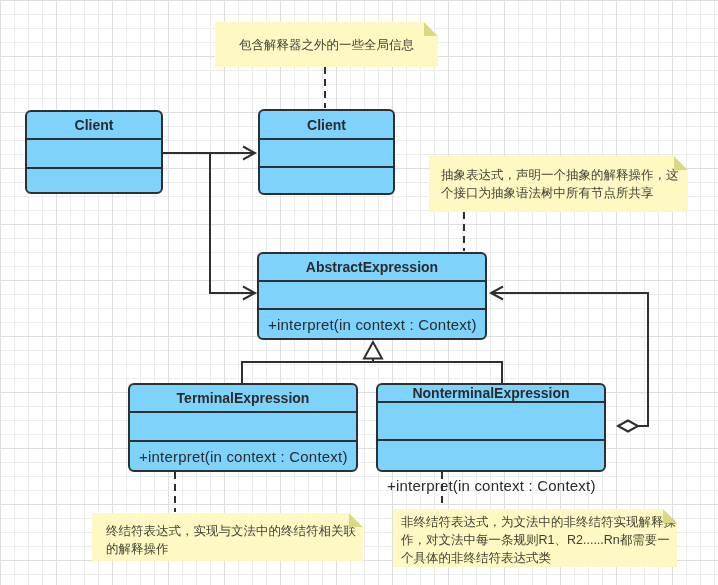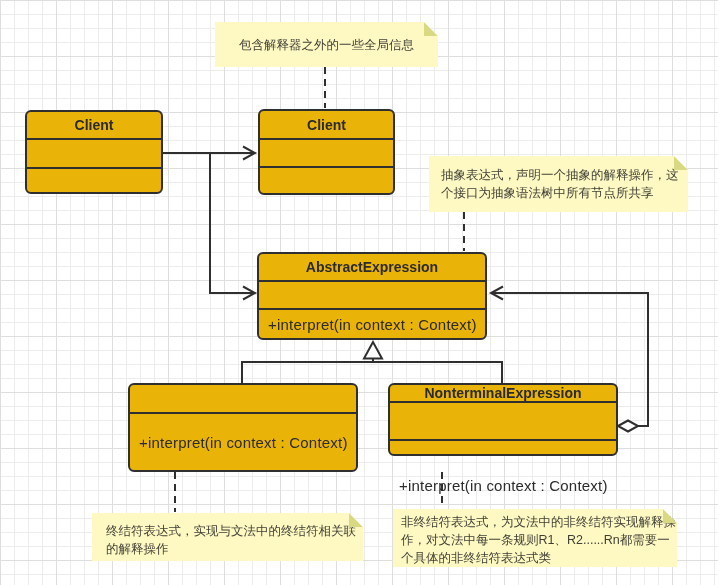--- a/index.html
+++ b/index.html
@@ -9,21 +9,21 @@
     background-color:#ffffff;
     background-image:
       linear-gradient(to right,#dedede 1px,transparent 1px),
       linear-gradient(to bottom,#dedede 1px,transparent 1px),
       linear-gradient(to right,#ececec 1px,transparent 1px),
       linear-gradient(to bottom,#ececec 1px,transparent 1px);
     background-size:56px 56px,56px 56px,14px 14px,14px 14px;
   }
   .wires{position:absolute;left:0;top:0;z-index:1;}
   .uml-class{
-    position:absolute;z-index:2;background:#eab308;
+    position:absolute;z-index:2;background:#7dd3fc;
     border:2px solid #2f2f2f;border-radius:6px;
     display:flex;flex-direction:column;box-sizing:border-box;
     color:#2b2b2b;
   }
   .uml-title{
     font-weight:bold;font-size:14px;text-align:center;
     display:flex;align-items:center;justify-content:center;
     border-bottom:2px solid #2f2f2f;
   }
   .uml-attrs{border-bottom:2px solid #2f2f2f;}
@@ -41,21 +41,21 @@
   #box-context .uml-attrs{height:26px;}
   #box-context .uml-methods{flex:1;}
   #box-abstract{left:257px;top:252px;width:230px;height:88px;}
   #box-abstract .uml-title{height:26px;}
   #box-abstract .uml-attrs{height:26px;}
   #box-abstract .uml-methods{flex:1;}
   #box-terminal{left:128px;top:383px;width:230px;height:89px;}
   #box-terminal .uml-title{height:26px;}
   #box-terminal .uml-attrs{height:27px;}
   #box-terminal .uml-methods{flex:1;}
-  #box-nonterminal{left:388px;top:383px;width:230px;height:73px;gap:36px;}
+  #box-nonterminal{left:376px;top:383px;width:230px;height:89px;gap:36px;}
   #box-nonterminal .uml-title{height:26px;}
   #box-nonterminal .uml-attrs{height:27px;}
   #box-nonterminal .uml-methods{flex:1;}
   
   .note{
     position:absolute;z-index:2;background:#fef9c3;
     color:#3f3f35;font-size:12.5px;line-height:18px;
     box-sizing:border-box;
     clip-path:polygon(0 0,calc(100% - 14px) 0,100% 14px,100% 100%,0 100%);
   }
@@ -123,20 +123,21 @@
   <div class="uml-methods"></div>
 </div>
 
 <div class="uml-class" id="box-abstract">
   <div class="uml-title">AbstractExpression</div>
   <div class="uml-attrs"></div>
   <div class="uml-methods">+interpret(in context : Context)</div>
 </div>
 
 <div class="uml-class" id="box-terminal">
+  <div class="uml-title">TerminalExpression</div>
   <div class="uml-attrs"></div>
   <div class="uml-methods">+interpret(in context : Context)</div>
 </div>
 
 <div class="uml-class" id="box-nonterminal">
   <div class="uml-title">NonterminalExpression</div>
   <div class="uml-attrs"></div>
   <div class="uml-methods">+interpret(in context : Context)</div>
 </div>
 

